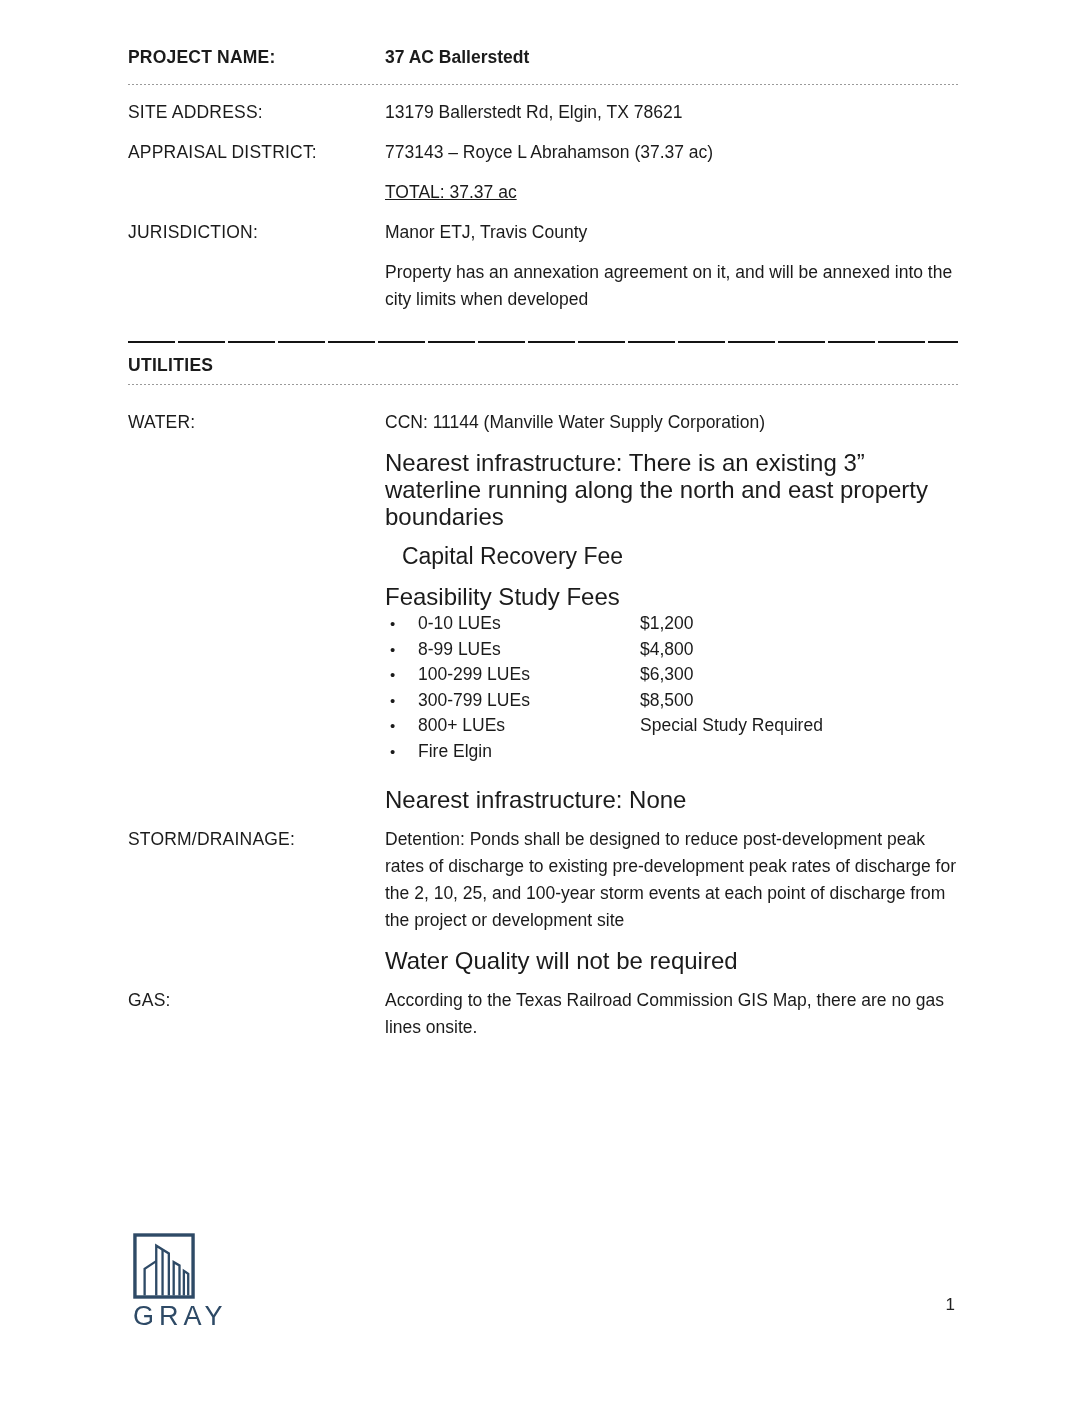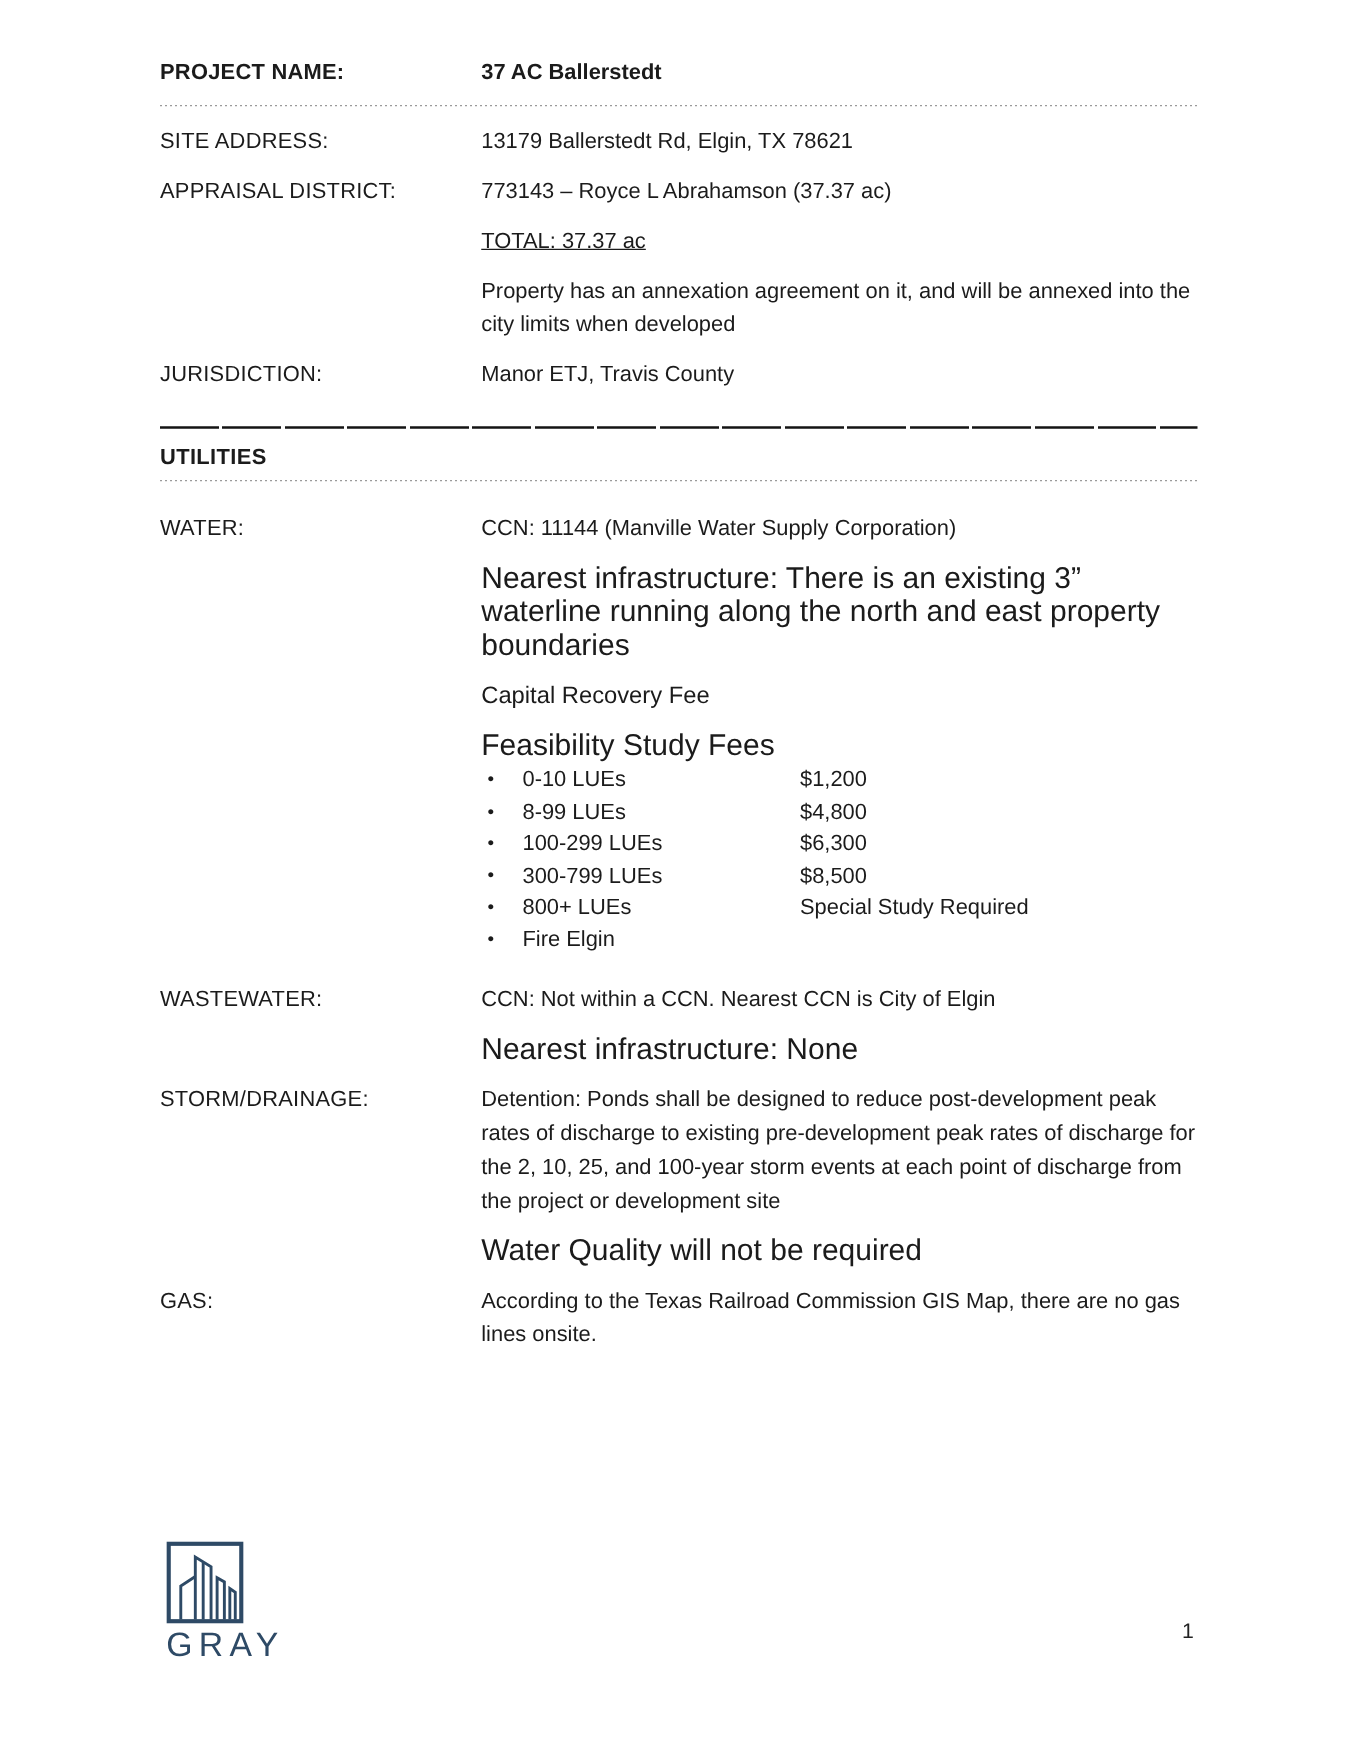--- a/index.html
+++ b/index.html
@@ -33,21 +33,21 @@
     background-image:repeating-linear-gradient(to right,#9a9a9a 0 2px, transparent 2px 4px); }
   .dash-rule { height:2px; margin:28px 0 0 0;
     background-image:repeating-linear-gradient(to right,#141414 0 47px, transparent 47px 50px); }
 
   .section-title { font-weight:bold; font-size:17.5px; letter-spacing:0.3px; margin-top:12px; }
   .section-title + .dotted-rule { margin-top:8px; }
 
   
   .util-block { margin-top:24px; }
   .para { line-height:27px; font-size:24px; margin-bottom:13px; max-width:575px; }
-  .kv { display:grid; grid-template-columns:255px 1fr; font-size:19px; line-height:27px; margin-bottom:13px; }
+  .kv { display:grid; grid-template-columns:255px 1fr; font-size:23px; line-height:27px; margin-bottom:13px;text-align:center; }
   .fee-list { margin-top:0; }
   .fee-row { display:grid; grid-template-columns:33px 222px 1fr; font-size:17.5px; line-height:25.5px; }
   .fee-row .bullet { text-align:left; padding-left:5px; font-size:15px; }
   .gap-lg { height:22px; }
 
   
   .footer-logo { position:absolute; left:133px; top:1233px; width:70px; }
   .gray-box { width:62px; height:66px; display:block; }
   .gray-word { color:#2e4a66; font-size:27px; letter-spacing:5px; margin-top:2px; font-family:"Liberation Sans", sans-serif; }
   .page-num { position:absolute; top:1295px; right:133px; font-size:17px; color:#222; }
@@ -74,27 +74,27 @@
       <div class="label">APPRAISAL DISTRICT:</div>
       <div class="value">773143 – Royce L Abrahamson (37.37 ac)</div>
     </div>
 
     <div class="row">
       <div class="label"></div>
       <div class="value underlined">TOTAL: 37.37 ac</div>
     </div>
 
     <div class="row">
-      <div class="label"></div>
-      <div class="value value-note">Property has an annexation agreement on it, and will be annexed into the city limits when developed</div>
+      <div class="label">JURISDICTION:</div>
+      <div class="value">Manor ETJ, Travis County</div>
     </div>
 
     <div class="row">
-      <div class="label">JURISDICTION:</div>
-      <div class="value">Manor ETJ, Travis County</div>
+      <div class="label"></div>
+      <div class="value value-note">Property has an annexation agreement on it, and will be annexed into the city limits when developed</div>
     </div>
 
     <div class="dash-rule"></div>
     <div class="section-title">UTILITIES</div>
     <div class="dotted-rule"></div>
   </div>
 
   <div class="content util-block">
 
     <div class="row">
@@ -135,24 +135,20 @@
         </div>
         <div class="fee-row">
           <div class="bullet">•</div>
           <div>Fire Elgin</div>
         </div>
       </div>
     </div>
 
     <div class="gap-lg"></div>
 
-    <div class="row">
-      <div class="label">WASTEWATER:</div>
-      <div class="value">CCN: Not within a CCN. Nearest CCN is City of Elgin</div>
-    </div>
     <div class="indent-row">
       <div class="para">Nearest infrastructure: None</div>
     </div>
 
     <div class="row">
       <div class="label">STORM/DRAINAGE:</div>
       <div class="value value-note">Detention: Ponds shall be designed to reduce post-development peak rates of discharge to existing pre-development peak rates of discharge for the 2, 10, 25, and 100-year storm events at each point of discharge from the project or development site</div>
     </div>
     <div class="indent-row">
       <div class="para">Water Quality will not be required</div>

